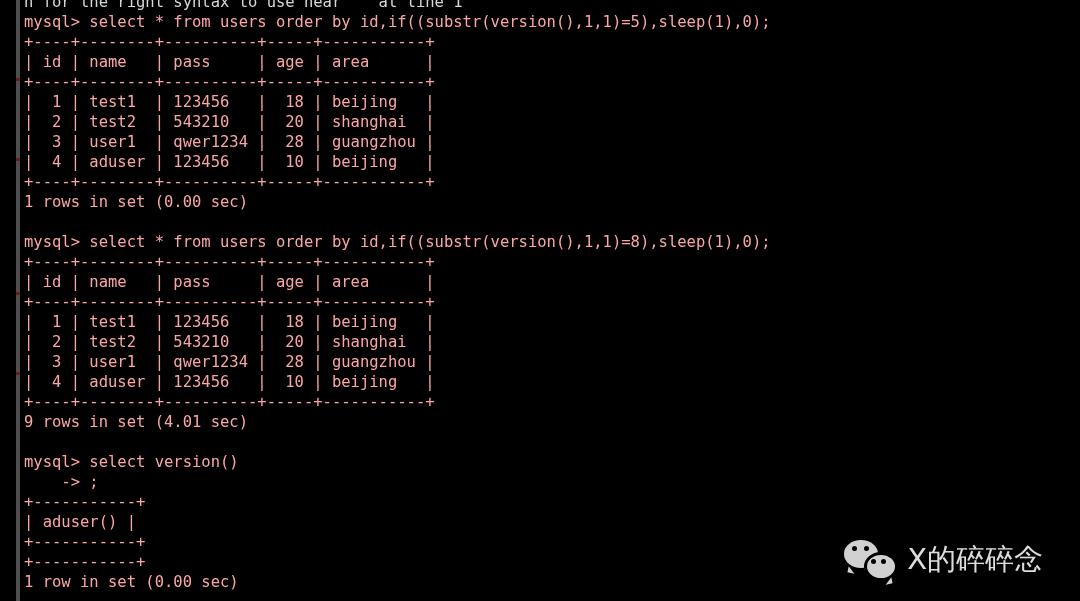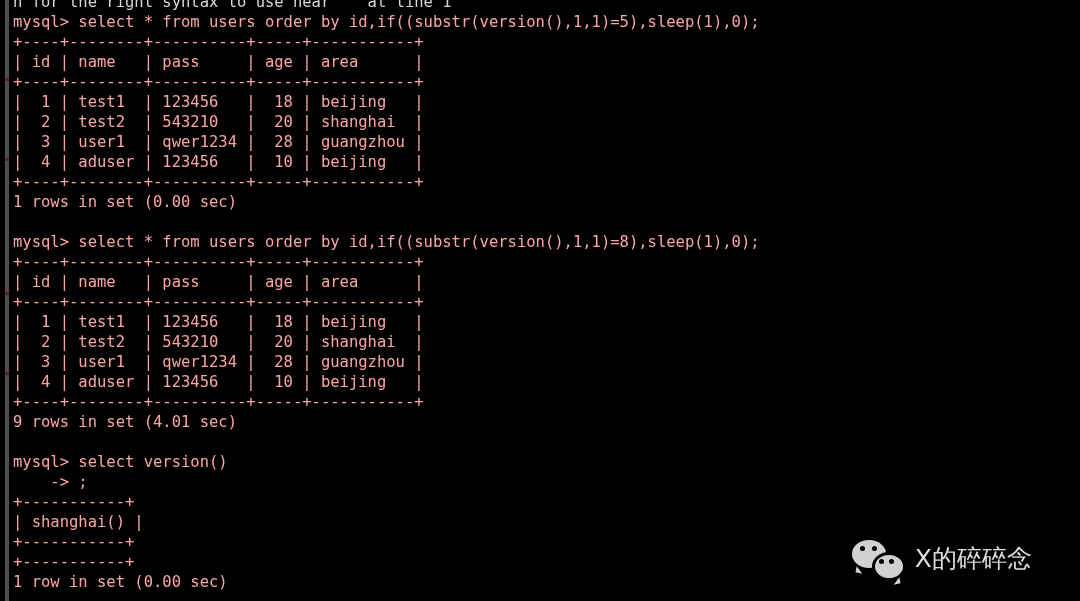--- a/index.html
+++ b/index.html
@@ -9,21 +9,21 @@
   }
   body {
     width: 1080px;
     height: 601px;
     overflow: hidden;
     position: relative;
     font-family: "DejaVu Sans Mono", "Liberation Mono", monospace;
   }
   #terminal {
     position: absolute;
-    left: 5px;
+    left: 16px;
     top: 0;
     width: 1049px;
     height: 601px;
     background: #000000;
     overflow: hidden;
   }
   
   #left-gutter {
     position: absolute;
     left: 0;
@@ -124,21 +124,21 @@
     width: 5px;
     height: 5px;
   }
   .eye.b1 { left: 8px;  top: 8px; }
   .eye.b2 { left: 20px; top: 8px; }
   .eye.s1 { left: 27px; top: 21px; }
   .eye.s2 { left: 37px; top: 21px; }
 
   #watermark-text {
     color: #f0f0f0;
-    font-size: 25px;
+    font-size: 29px;
     line-height: 30px;
     font-family: "DejaVu Sans", "Liberation Sans", sans-serif;
     white-space: nowrap;
   }
 </style>
 </head>
 <body>
 
 <div id="terminal">
 
@@ -169,21 +169,21 @@
     <div class="line">|  1 | test1  | 123456   |  18 | beijing   |</div>
     <div class="line">|  2 | test2  | 543210   |  20 | shanghai  |</div>
     <div class="line">|  3 | user1  | qwer1234 |  28 | guangzhou |</div>
     <div class="line">|  4 | aduser | 123456   |  10 | beijing   |</div>
     <div class="line">+----+--------+----------+-----+-----------+</div>
     <div class="line">9 rows in set (4.01 sec)</div>
     <div class="line blank"></div>
     <div class="line">mysql&gt; select version()</div>
     <div class="line">    -&gt; ;</div>
     <div class="line">+-----------+</div>
-    <div class="line">| shanghai() |</div>
+    <div class="line">| aduser() |</div>
     <div class="line">+-----------+</div>
     <div class="line">+-----------+</div>
     <div class="line">1 row in set (0.00 sec)</div>
   </div>
 
   <div id="watermark">
     <div id="wechat-mark">
       <div class="bubble big"></div>
       <div class="eye b1"></div>
       <div class="eye b2"></div>

